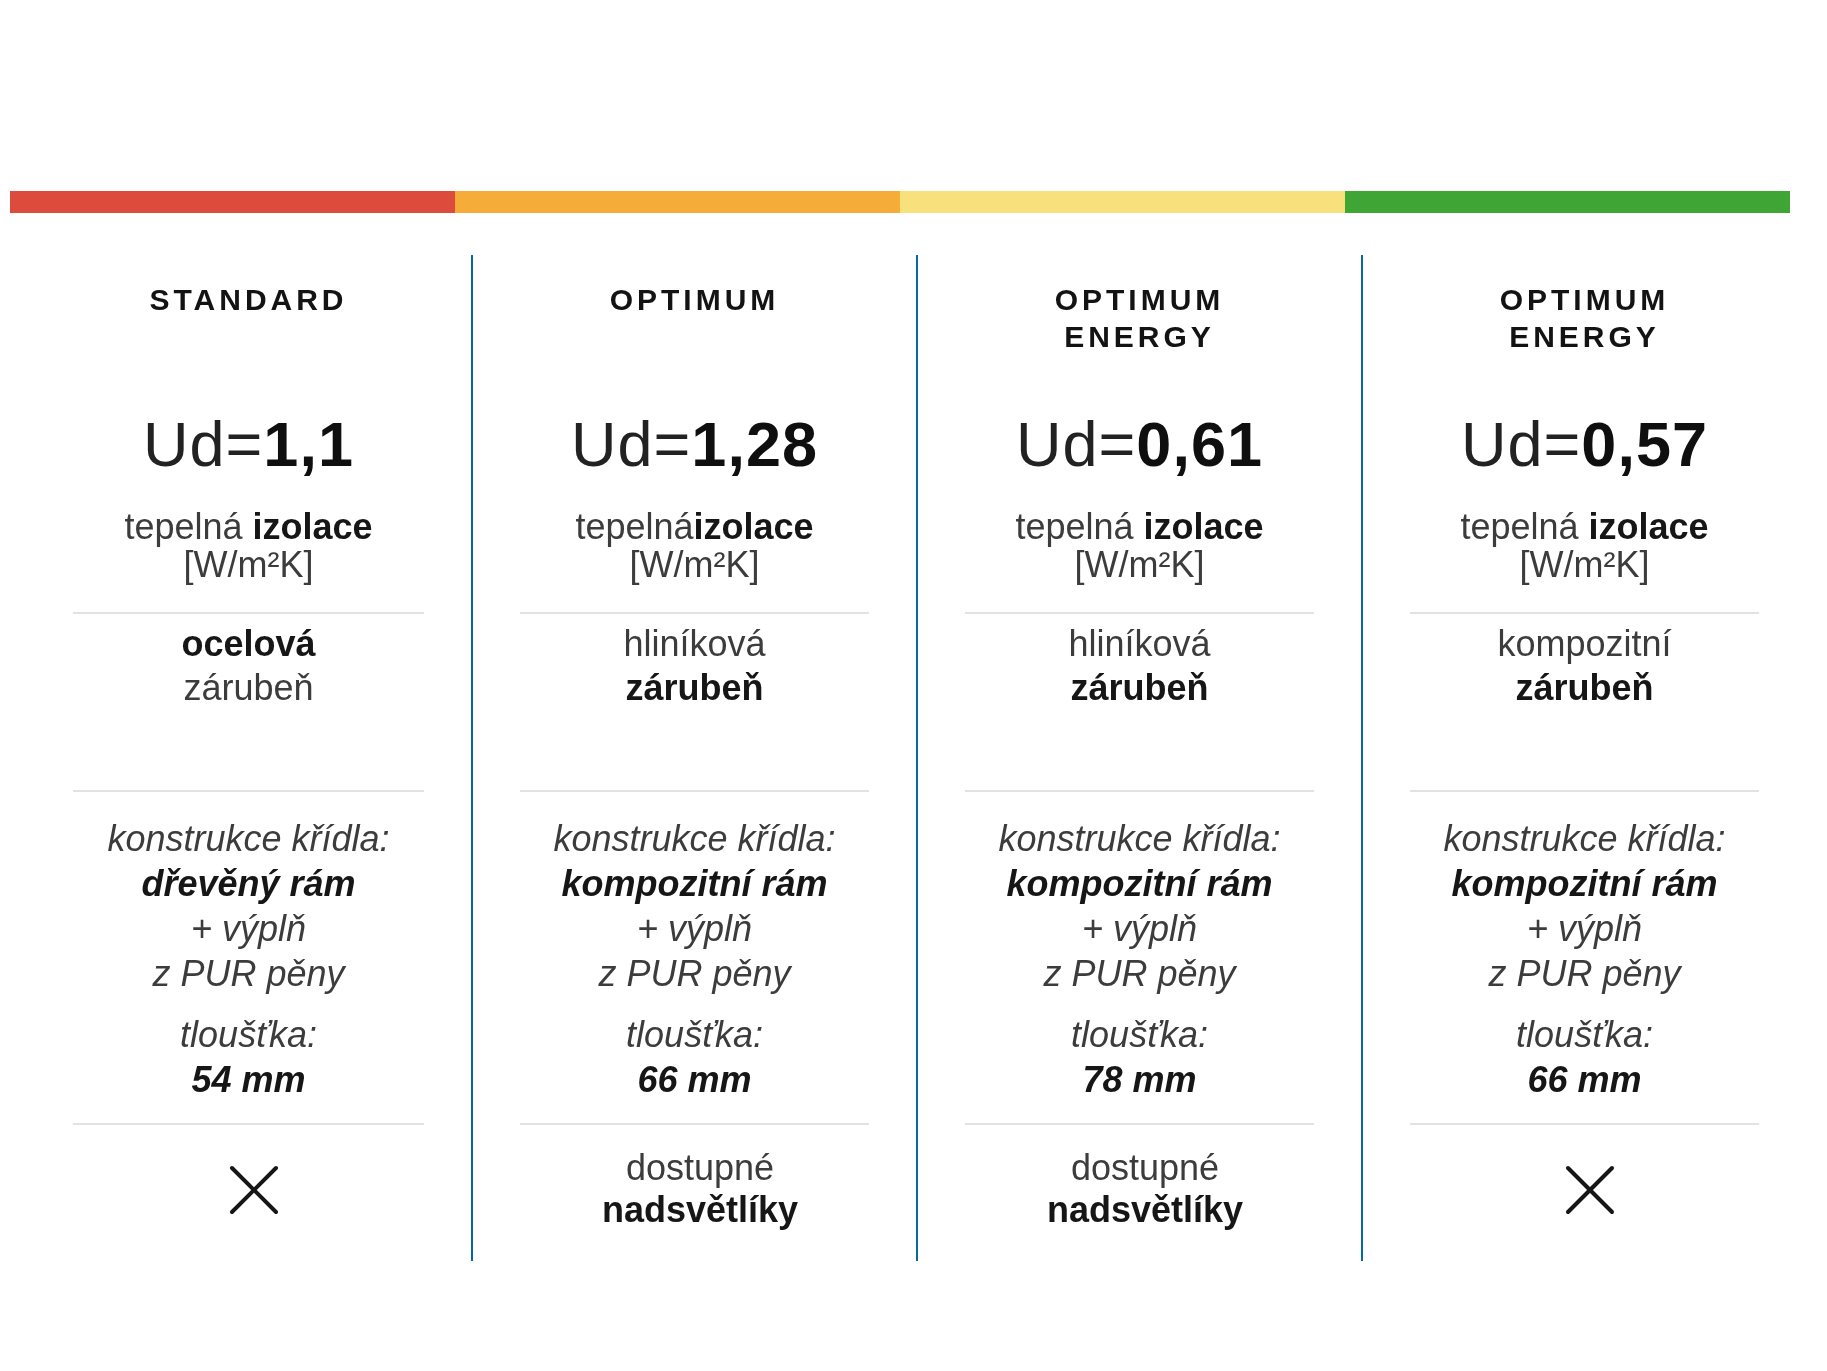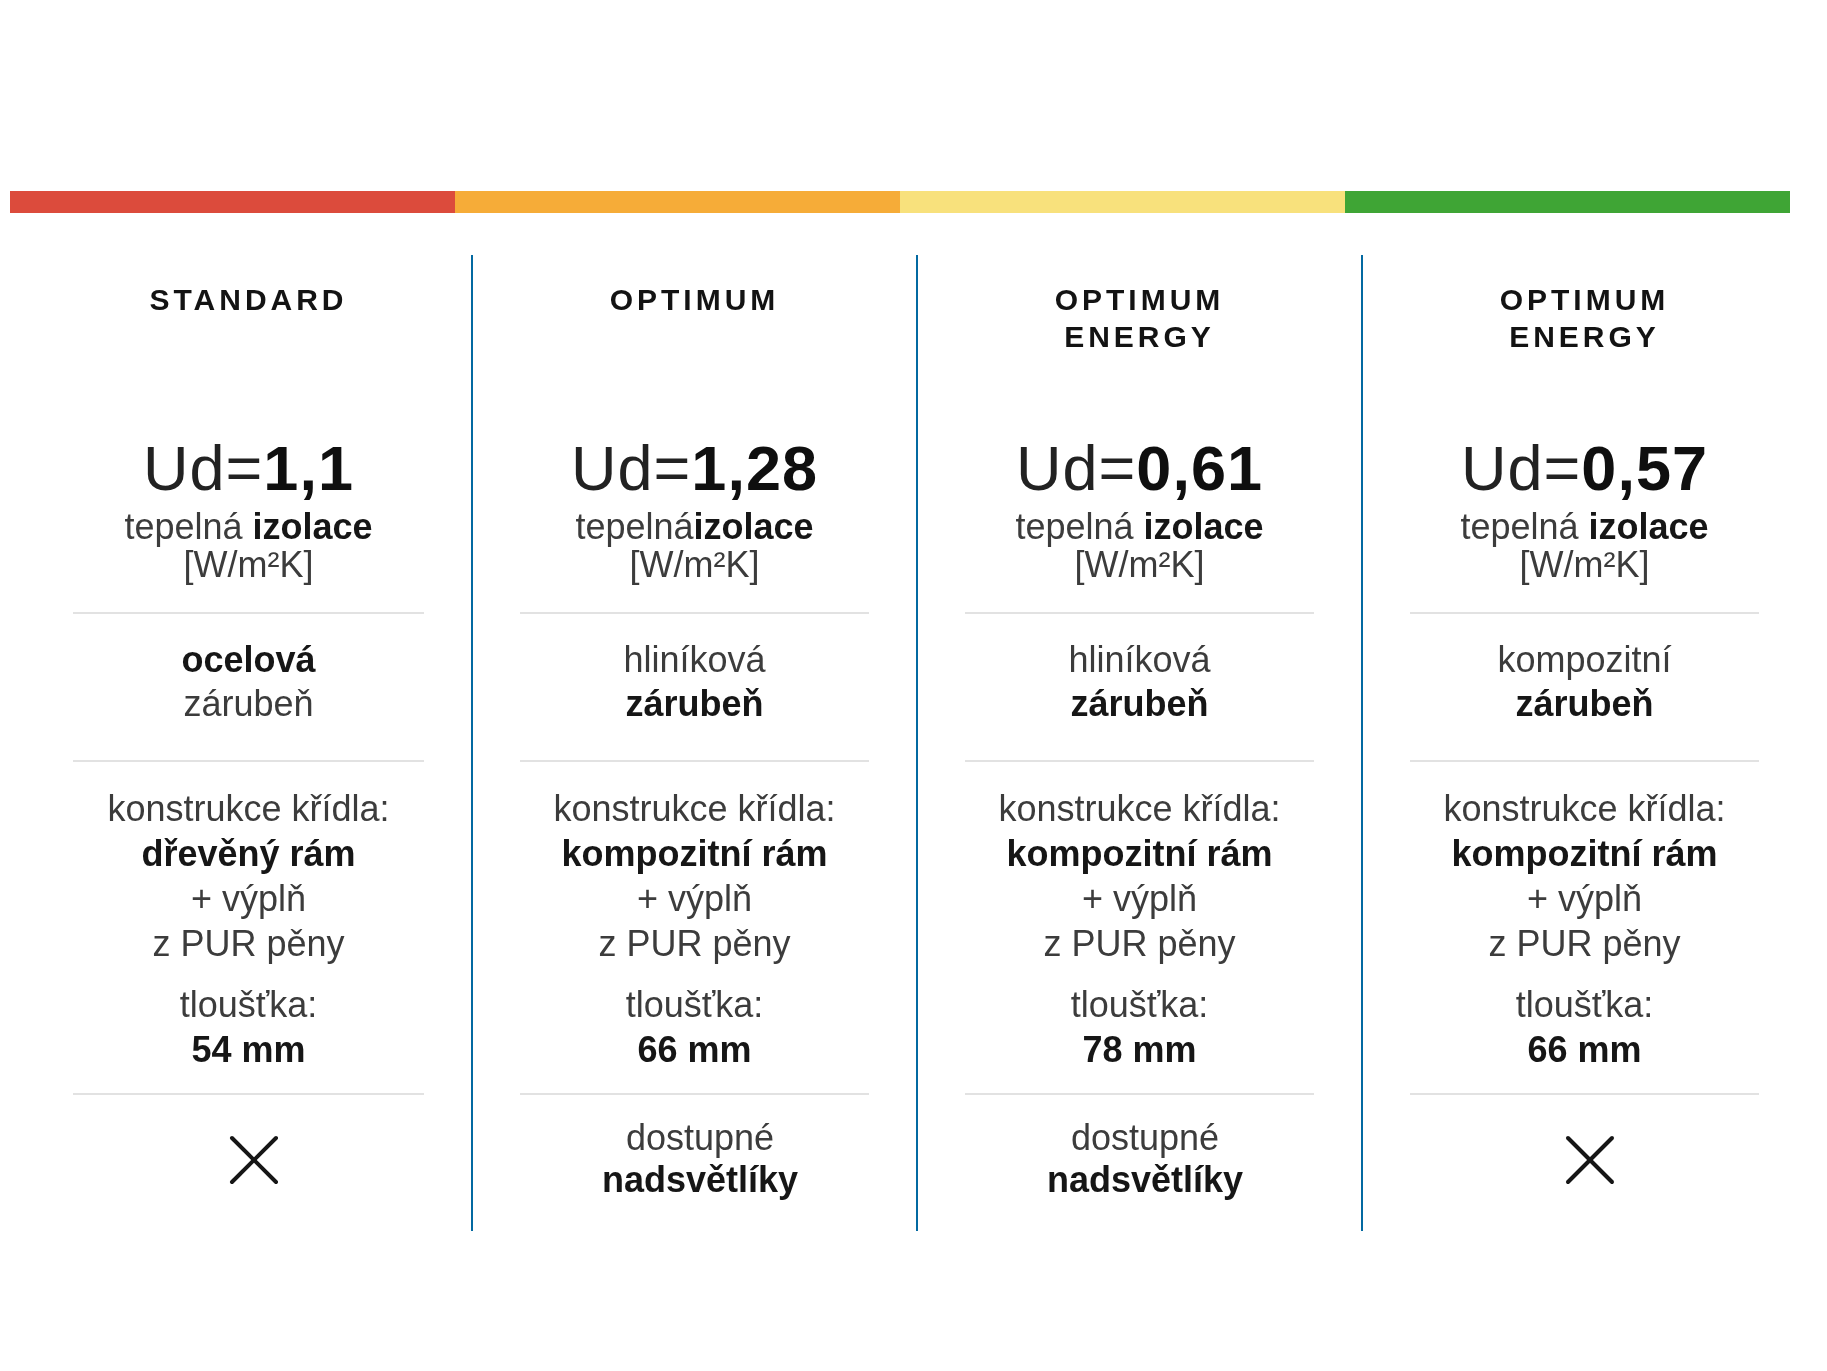--- a/index.html
+++ b/index.html
@@ -33,35 +33,35 @@
     display:grid; grid-template-columns:repeat(4,1fr);
   }
   .column { position:relative; text-align:center; }
   .column + .column { border-left:2px solid #0369a1; }
 
   .slot-title { height:150px; padding-top:26px; }
   .slot-title span {
     display:block; font-weight:800; font-size:30px;
     letter-spacing:4px; line-height:37px; color:#131313;
   }
-  .slot-ud { height:95px; display:flex; align-items:flex-end; justify-content:center; padding-top:8px; }
+  .slot-ud { height:95px; display:flex; align-items:flex-start; justify-content:center; padding-top:8px; }
   .ud-line { font-size:63px; line-height:63px; white-space:nowrap; }
   .ud-prefix { font-weight:300; color:#222; letter-spacing:1px; }
   .ud-value { font-weight:800; color:#0f0f0f; letter-spacing:1px; }
 
   .slot-insulation { height:112px; padding-top:8px; }
   .line { font-size:36px; line-height:38px; color:#3c3c3c; }
   .b { font-weight:700; color:#161616; }
 
   .divider { height:2px; width:79%; margin:0 auto; background:#e2e2e2; }
 
-  .slot-frame { height:146px; padding-top:24px; }
+  .slot-frame { height:176px; padding-top:8px; }
   .slot-frame .line { line-height:44px; }
 
-  .slot-construction { height:331px; padding-top:24px; }
+  .slot-construction { height:331px; padding-top:24px;font-style:italic; }
   .slot-construction .line { line-height:45px; }
   .thickness-group { margin-top:16px; }
 
   .slot-transom { height:136px; padding-top:22px;padding-left:11px; }
   .slot-transom .line { line-height:42px; }
   .x-wrap { padding-top:14px; display:flex; justify-content:center; }
   .x-wrap svg { display:block; }
 </style>
 </head>
 <body>

